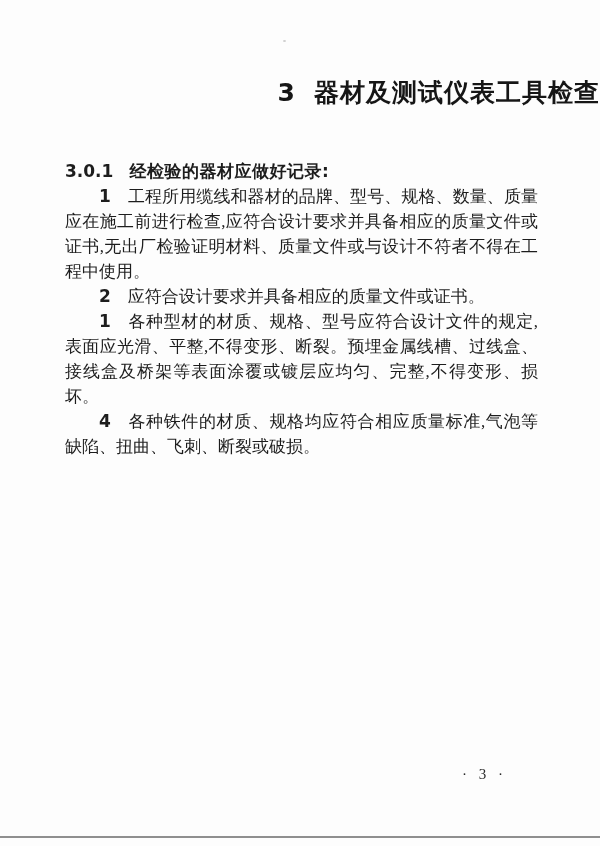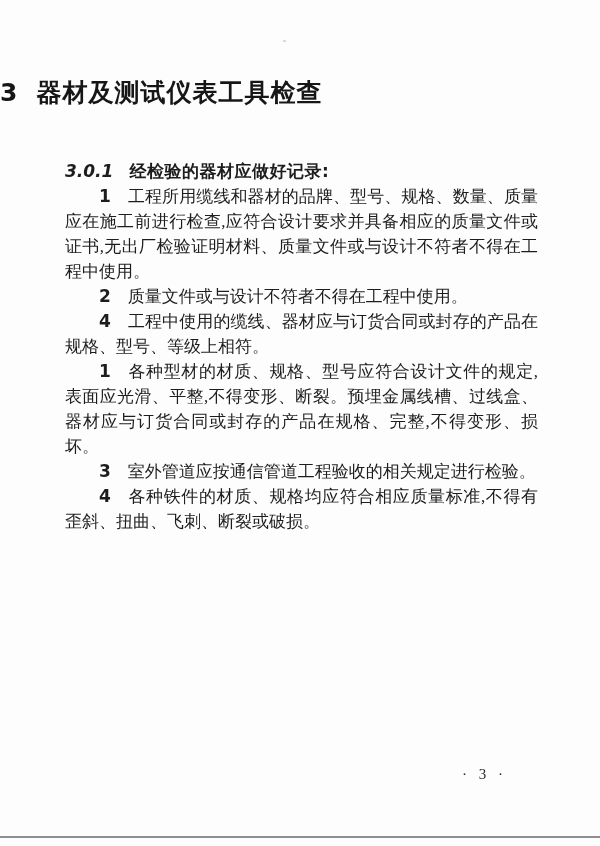--- a/index.html
+++ b/index.html
@@ -11,21 +11,21 @@
     color: #1d1d1d;
     font-family: "Liberation Serif", "DejaVu Serif", serif;
     overflow: hidden;
   }
   .chapter-title {
     position: absolute;
     top: 76px;
     left: 0;
     width: 100%;
     margin: 0;
-    text-align: left;
+    text-align: right;
     font-family: "DejaVu Sans", "Liberation Sans", sans-serif;
     font-weight: bold;
     font-size: 25px;
     letter-spacing: 1px;
     color: #161616;
   }
   .chapter-title .ch-num { margin-right: 18px; }
   .doc-body {
     position: absolute;
     top: 159px;
@@ -35,21 +35,21 @@
     line-height: 25px;
     text-align: justify;
     color: #1d1d1d;
   }
   .doc-body p { margin: 0; padding: 0; }
   .clause {
     font-family: "DejaVu Sans", "Liberation Sans", sans-serif;
     font-weight: bold;
     letter-spacing: 0.5px;
   }
-  .clause .cnum { margin-right: 16px; letter-spacing: 0; font-style: italic; }
+  .clause .cnum { margin-right: 16px; letter-spacing: 0; }
   .item { text-indent: 2em; }
   .item .inum {
     font-weight: bold;
     font-family: "DejaVu Sans", "Liberation Sans", sans-serif;
     margin-right: 17px;
   }
   .plain-para { text-indent: 2em; }
   .page-number {
     position: absolute;
     top: 766px;
@@ -83,34 +83,32 @@
   <h1 class="chapter-title">
     <span class="ch-num">3</span><span>器材及测试仪表工具检查</span>
   </h1>
 
   <div class="doc-body">
 
     <p class="clause"><span class="cnum">3.0.1</span><span>经检验的器材应做好记录:</span></p>
 
     <p class="item"><b class="inum">1</b><span>工程所用缆线和器材的品牌、型号、规格、数量、质量应在施工前进行检查,应符合设计要求并具备相应的质量文件或证书,无出厂检验证明材料、质量文件或与设计不符者不得在工程中使用。</span></p>
 
-    <p class="item"><b class="inum">2</b><span>质量文件或与设计不符者不得在工程中使用。</span></p>
-
-
-    <p class="item"><b class="inum">4</b><span>工程中使用的缆线、器材应与订货合同或封存的产品在规格、型号、等级上相符。</span></p>
+    <p class="item"><b class="inum">2</b><span>应符合设计要求并具备相应的质量文件或证书。</span></p>
 
 
 
-    <p class="item"><b class="inum">1</b><span>各种型材的材质、规格、型号应符合设计文件的规定,表面应光滑、平整,不得变形、断裂。预埋金属线槽、过线盒、器材应与订货合同或封存的产品在规格、完整,不得变形、损坏。</span></p>
+
+
+    <p class="item"><b class="inum">1</b><span>各种型材的材质、规格、型号应符合设计文件的规定,表面应光滑、平整,不得变形、断裂。预埋金属线槽、过线盒、接线盒及桥架等表面涂覆或镀层应均匀、完整,不得变形、损坏。</span></p>
 
 
 
-    <p class="item"><b class="inum">3</b><span>室外管道应按通信管道工程验收的相关规定进行检验。</span></p>
 
-    <p class="item"><b class="inum">4</b><span>各种铁件的材质、规格均应符合相应质量标准,不得有歪斜、扭曲、飞刺、断裂或破损。</span></p>
+    <p class="item"><b class="inum">4</b><span>各种铁件的材质、规格均应符合相应质量标准,气泡等缺陷、扭曲、飞刺、断裂或破损。</span></p>
 
 
   </div>
 
   <div class="page-number">· 3 ·</div>
 
   <div class="speck" style="left:283px; top:40px;"></div>
 
   <div class="bottom-rule"></div>
 

